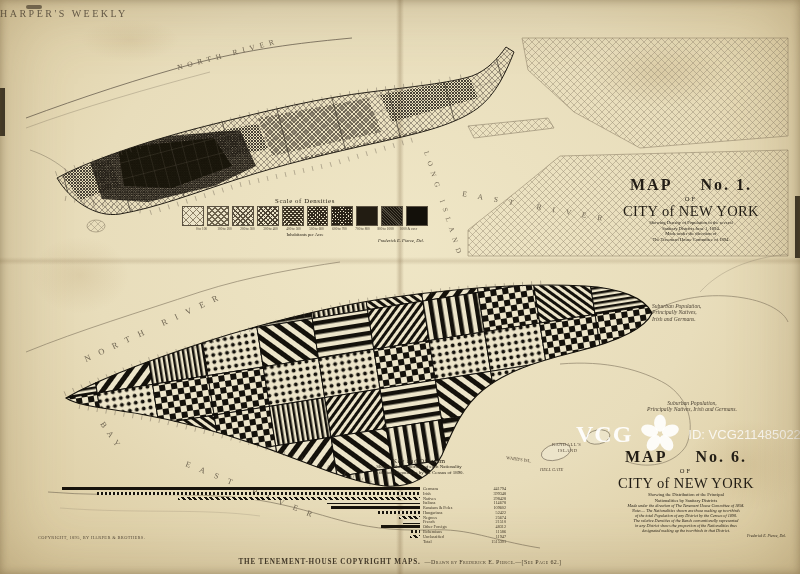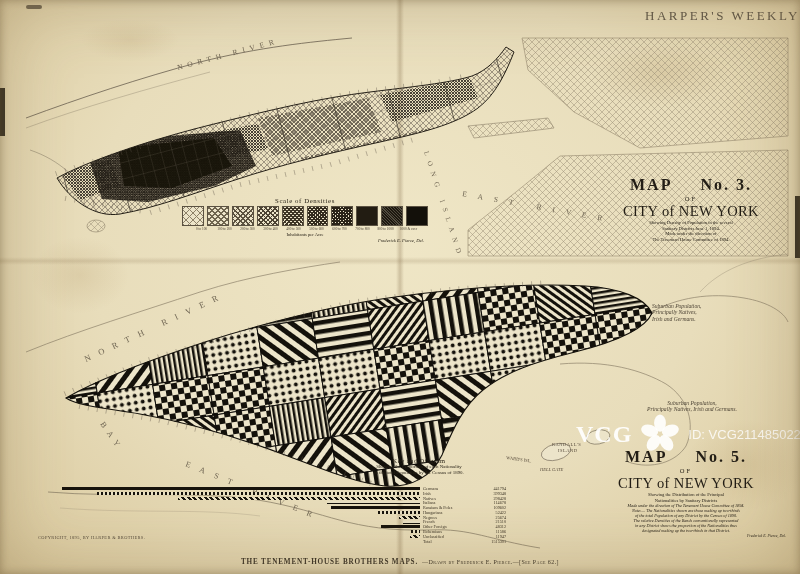--- a/index.html
+++ b/index.html
@@ -9,21 +9,21 @@
   #page::before{content:"";position:absolute;inset:0;pointer-events:none;z-index:40;
     box-shadow:inset 0 0 70px rgba(120,95,55,.32), inset 0 0 10px rgba(90,70,40,.45);}
   .stain{position:absolute;pointer-events:none;z-index:1;}
   .fold-v{position:absolute;top:0;left:396px;width:8px;height:574px;z-index:2;
     background:linear-gradient(90deg,transparent,rgba(110,85,50,.26) 50%,transparent);}
   .fold-h{position:absolute;left:0;top:257px;width:800px;height:8px;z-index:2;
     background:linear-gradient(180deg,transparent,rgba(110,85,50,.16) 50%,transparent);}
   .notch{position:absolute;background:#17130c;opacity:.85;z-index:3;}
   .abs{position:absolute;}
   
-  #masthead{top:8px;left:0;width:100%;text-align:right;font-size:13px;letter-spacing:2.5px;color:#5f5647;z-index:5;}
+  #masthead{top:8px;left:0;width:100%;text-align:left;font-size:10px;letter-spacing:2.5px;color:#5f5647;z-index:5;}
   #copyright{left:38px;top:535px;font-size:4.4px;letter-spacing:.4px;color:#55493a;z-index:5;}
   #bottom-caption{left:0;top:550px;width:100%;text-align:center;color:#3c3427;z-index:5;}
   #bottom-caption .main{font-size:7.2px;letter-spacing:.8px;font-weight:bold;}
   #bottom-caption .credit{font-size:6px;font-variant:small-caps;letter-spacing:.4px;}
   
   .map-title{position:absolute;text-align:center;color:#221d15;z-index:6;}
   .t-row{display:flex;justify-content:center;gap:28px;font-weight:bold;font-size:16px;letter-spacing:2px;}
   .t-of{font-size:6.5px;letter-spacing:2px;margin:1px 0;}
   .t-city{font-size:14.5px;font-weight:normal;white-space:nowrap;letter-spacing:.4px;}
   .t-sub{font-size:4.6px;line-height:5.6px;}
@@ -499,21 +499,21 @@
       <text x="552" y="446" font-size="4.5" letter-spacing="0.5" fill="#55493a">RANDALL'S</text>
       <text x="558" y="452" font-size="4.5" letter-spacing="0.5" fill="#55493a">ISLAND</text>
       <text x="506" y="459" transform="rotate(8 506 459)" font-size="4.5" fill="#55493a">WARD'S ISL.</text>
       <text x="540" y="471" font-size="4.5" font-style="italic" fill="#55493a">HELL GATE</text>
     </g>
   </svg>
 
   <div id="m1title" class="map-title" style="left:598px;top:176px;width:186px;">
     <div class="t-row">
       <span>MAP</span>
-      <span>No. 3.</span>
+      <span>No. 1.</span>
     </div>
     <div class="t-of">OF</div>
     <div class="t-city">CITY of NEW YORK</div>
     <div class="t-sub">Showing Density of Population in the several</div>
     <div class="t-sub">Sanitary Districts June 1, 1894.</div>
     <div class="t-sub">Made under the direction of</div>
     <div class="t-sub">The Tenement House Committee of 1894.</div>
   </div>
 
   <div id="legend" class="abs">
@@ -542,21 +542,21 @@
       <div class="bin">800 to 1000</div>
       <div class="bin">1000 &amp; over</div>
     </div>
     <div class="lg-unit">Inhabitants per Acre</div>
     <div class="lg-credit">Frederick E. Pierce, Del.</div>
   </div>
 
   <div id="m2title" class="map-title" style="left:586px;top:448px;width:200px;">
     <div class="t-row">
       <span>MAP</span>
-      <span>No. 5.</span>
+      <span>No. 6.</span>
     </div>
     <div class="t-of">OF</div>
     <div class="t-city">CITY of NEW YORK</div>
     <div class="t-sub">Showing the Distribution of the Principal</div>
     <div class="t-sub">Nationalities by Sanitary Districts</div>
     <div class="t-note">Made under the direction of The Tenement House Committee of 1894.</div>
     <div class="t-note">Note:— The Nationalities shown are those making up two-thirds</div>
     <div class="t-note">of the total Population of any District by the Census of 1890.</div>
     <div class="t-note">The relative Densities of the Bands conventionally represented</div>
     <div class="t-note">in any District shows the proportion of the Nationalities thus</div>
@@ -673,17 +673,17 @@
         <ellipse cx="22" cy="10" rx="6.5" ry="9.5" transform="rotate(144 22 22)"></ellipse>
         <ellipse cx="22" cy="10" rx="6.5" ry="9.5" transform="rotate(216 22 22)"></ellipse>
         <ellipse cx="22" cy="10" rx="6.5" ry="9.5" transform="rotate(288 22 22)"></ellipse>
       </g>
     </svg>
     <span id="wm-id">ID: VCG211485022655</span>
   </div>
 
   <div id="copyright" class="abs">COPYRIGHT, 1895, BY HARPER &amp; BROTHERS.</div>
   <div id="bottom-caption" class="abs">
-    <span class="main">THE TENEMENT-HOUSE BROTHERS MAPS.</span>
+    <span class="main">THE TENEMENT-HOUSE COPYRIGHT MAPS.</span>
     <span class="credit">—Drawn by Frederick E. Pierce.—[See Page 62.]</span>
   </div>
 
 </div>
 
 </body></html>

